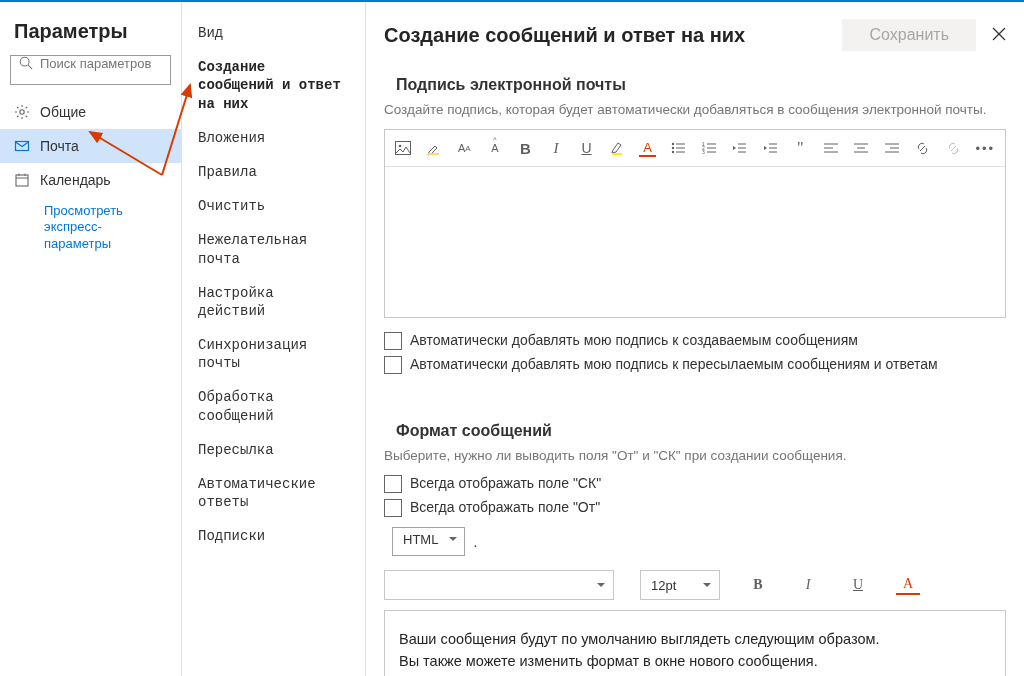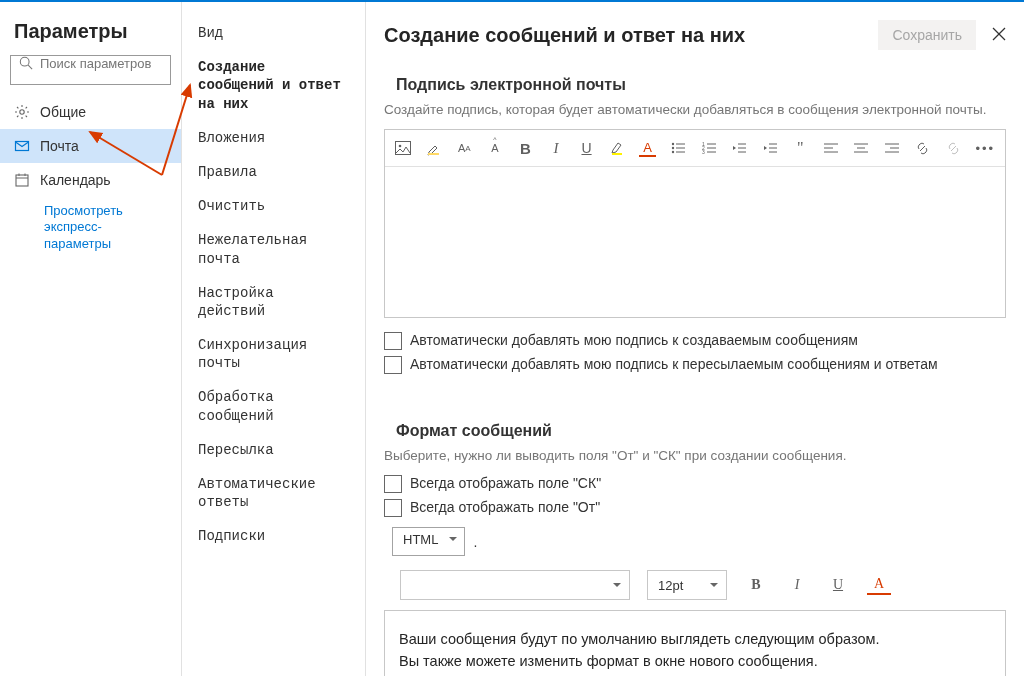--- a/index.html
+++ b/index.html
@@ -16,21 +16,21 @@
 .nav1-item.active svg { color: #0078d4; }
 .nav1-sub { padding: 6px 14px 6px 44px; color: #0078d4; font-size: 13px; line-height: 1.25; }
 
 .col2 { width: 184px; border-right: 1px solid #e1e1e1; padding-top: 14px; background: #fff; flex-shrink: 0; }
 .nav2-item { padding: 8px 16px; cursor: pointer; color: #333; font-size: 14px; line-height: 1.3; font-family: Liberation Mono, monospace; }
 .nav2-item.active { font-weight: 600; color: #252525; }
 
 .col3 { flex: 1; padding: 0 18px 0 18px; overflow-y: auto; position: relative; }
 .hdr { display: flex; align-items: center; padding: 18px 0 12px 0; height: 60px; }
 .hdr h2 { font-size: 20px; font-weight: 600; flex: 1; color: #252525; }
-.btn { border: none; background: #f3f2f1; color: #a6a6a6; padding: 7px 14px; font-size: 14px; cursor: pointer; margin-left: 6px; }
+.btn { border: none; background: #f3f2f1; color: #a6a6a6; padding: 7px 27px; font-size: 16px; cursor: pointer; margin-left: 6px; }
 .close-x { margin-left: 16px; cursor: pointer; color: #666; }
 
 .sect-title { font-size: 16px; font-weight: 600; margin: 14px 0 8px 12px; color: #333; }
 .sect-desc { font-size: 13.5px; color: #767676; margin-bottom: 12px; }
 
 .editor { border: 1px solid #c7c7c7; margin-bottom: 14px; }
 .toolbar { border-bottom: 1px solid #e1e1e1; padding: 8px 10px; display: flex; gap: 14px; align-items: center; color: #606060; }
 .tb-btn { width: 20px; height: 20px; display: flex; align-items: center; justify-content: center; cursor: pointer; font-size: 13px; }
 .tb-btn.bold { font-weight: bold; font-size: 15px; }
 .tb-btn.italic { font-style: italic; font-family: Georgia, serif; font-size: 15px; }
@@ -38,21 +38,21 @@
 .editor-body { height: 150px; }
 
 .chk-row { display: flex; align-items: flex-start; margin: 6px 0; font-size: 14px; color: #333; }
 .chk-row input { width: 18px; height: 18px; margin-right: 8px; appearance: none; border: 1px solid #666; }
 
 .sep { height: 28px; }
 .select-row { display: flex; align-items: center; font-size: 14px; margin: 10px 0; }
 .select-box { border: 1px solid #a3a3a3; padding: 4px 26px 8px 10px; margin-left: 8px; position: relative; font-size: 13px; color: #333; }
 .select-box::after { content: ''; position: absolute; right: 7px; top: 9px; border: 4px solid transparent; border-top-color: #666; }
 
-.fmt-row { display: flex; align-items: center; gap: 17px; margin: 14px 0 10px 16px; }
+.fmt-row { display: flex; align-items: center; gap: 26px; margin: 14px 0 10px 0; }
 .fmt-select { border: 1px solid #c7c7c7; height: 30px; width: 230px; position: relative; }
 .fmt-select::after { content: ''; position: absolute; right: 8px; top: 12px; border: 4px solid transparent; border-top-color: #666; }
 .fmt-size { border: 1px solid #c7c7c7; height: 30px; width: 80px; padding: 0 24px 0 10px; position: relative; font-size: 13px; display:flex; align-items:center; }
 .fmt-size::after { content: ''; position: absolute; right: 8px; top: 12px; border: 4px solid transparent; border-top-color: #666; }
 .fmt-btn { width: 24px; height: 24px; display: flex; align-items: center; justify-content: center; cursor: pointer; color: #606060; font-family: Georgia, serif; }
 
 .preview-box { border: 1px solid #c7c7c7; padding: 14px 14px; margin: 0 0 20px 0; }
 .preview-box p { font-size: 14.5px; color: #252525; margin: 6px 0; }
 
 .arrow-svg { position: absolute; left: 72px; top: 80px; pointer-events: none; z-index: 10; }

